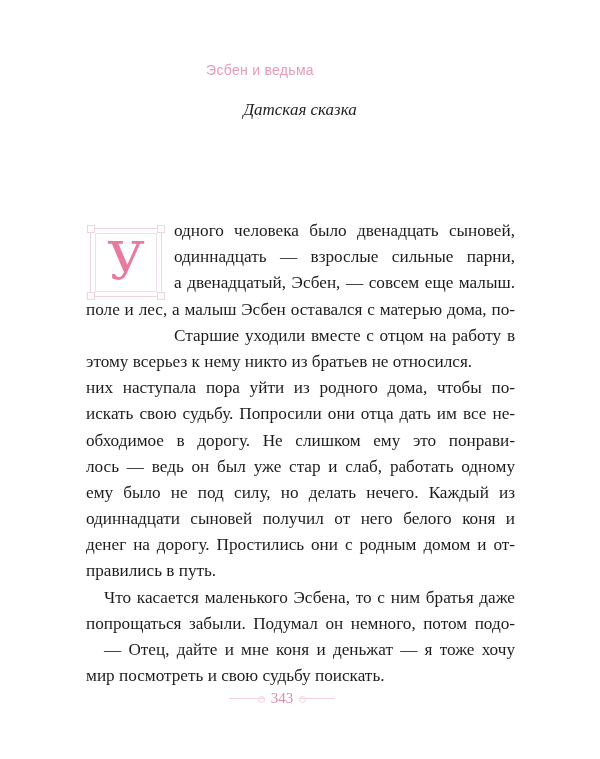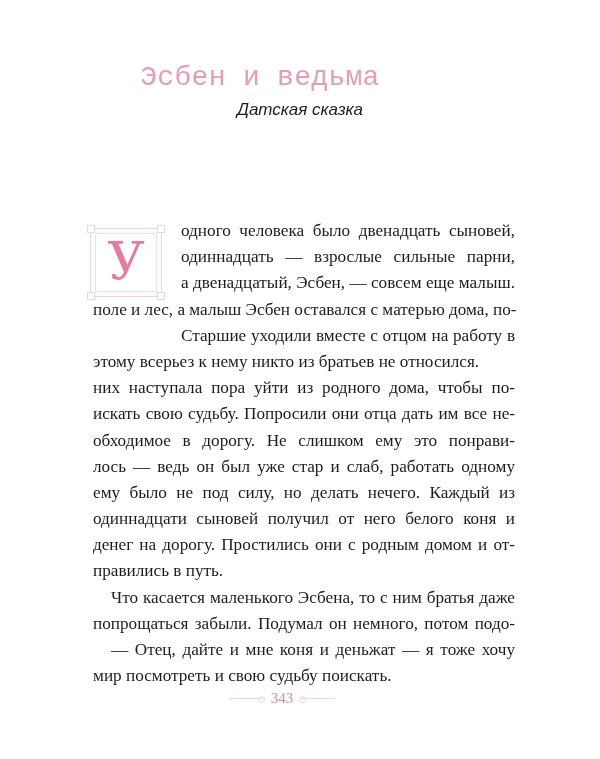--- a/index.html
+++ b/index.html
@@ -1,31 +1,31 @@
 <!DOCTYPE html>
 <html><head>
   <meta charset="utf-8">
   <style>
     html, body { margin: 0; padding: 0; background: #ffffff; }
     body { width: 600px; height: 759px; position: relative; overflow: hidden; }
     .page { position: absolute; left: 0; top: 0; width: 600px; height: 759px; background: #fff; }
     .title {
       position: absolute; left: 0; width: 520px; top: 62px; text-align: center;
-      font-family: Liberation Mono, monospace; font-size: 28px; color: #e89bb3;
+      font-family: Liberation Sans, sans-serif; font-size: 14px; color: #e89bb3;
       letter-spacing: 0.3px;
     }
     .subtitle {
       position: absolute; left: 0; width: 600px; top: 100px; text-align: center;
-      font-family: Liberation Sans, sans-serif; font-style: italic; font-size: 17px; color: #1e1e1e;
+      font-family: Liberation Serif, serif; font-style: italic; font-size: 17px; color: #1e1e1e;
     }
     .body-text {
       position: absolute; left: 86px; width: 429px; top: 218px;
       font-family: "Liberation Serif", serif; font-size: 17.2px; line-height: 26.2px; color: #1c1c1c;
     }
-    .line { display: block; white-space: nowrap; height: 26.2px; margin-left: 7px; }
+    .line { display: block; white-space: nowrap; height: 26.2px; }
     .line.justify { text-align: justify; text-align-last: justify; }
     .line.indent { padding-left: 18px; }
     .line.capindent { padding-left: 88px; }
     .dropcap {
       position: absolute; left: 90px; top: 228px; width: 72px; height: 69px;
       box-sizing: border-box; border: 1px solid #f2d2dc; background: #fff;
       display: flex; align-items: center; justify-content: center;
     }
     .dropcap::before {
       content: ""; position: absolute; left: 4px; top: 4px; right: 4px; bottom: 4px;

